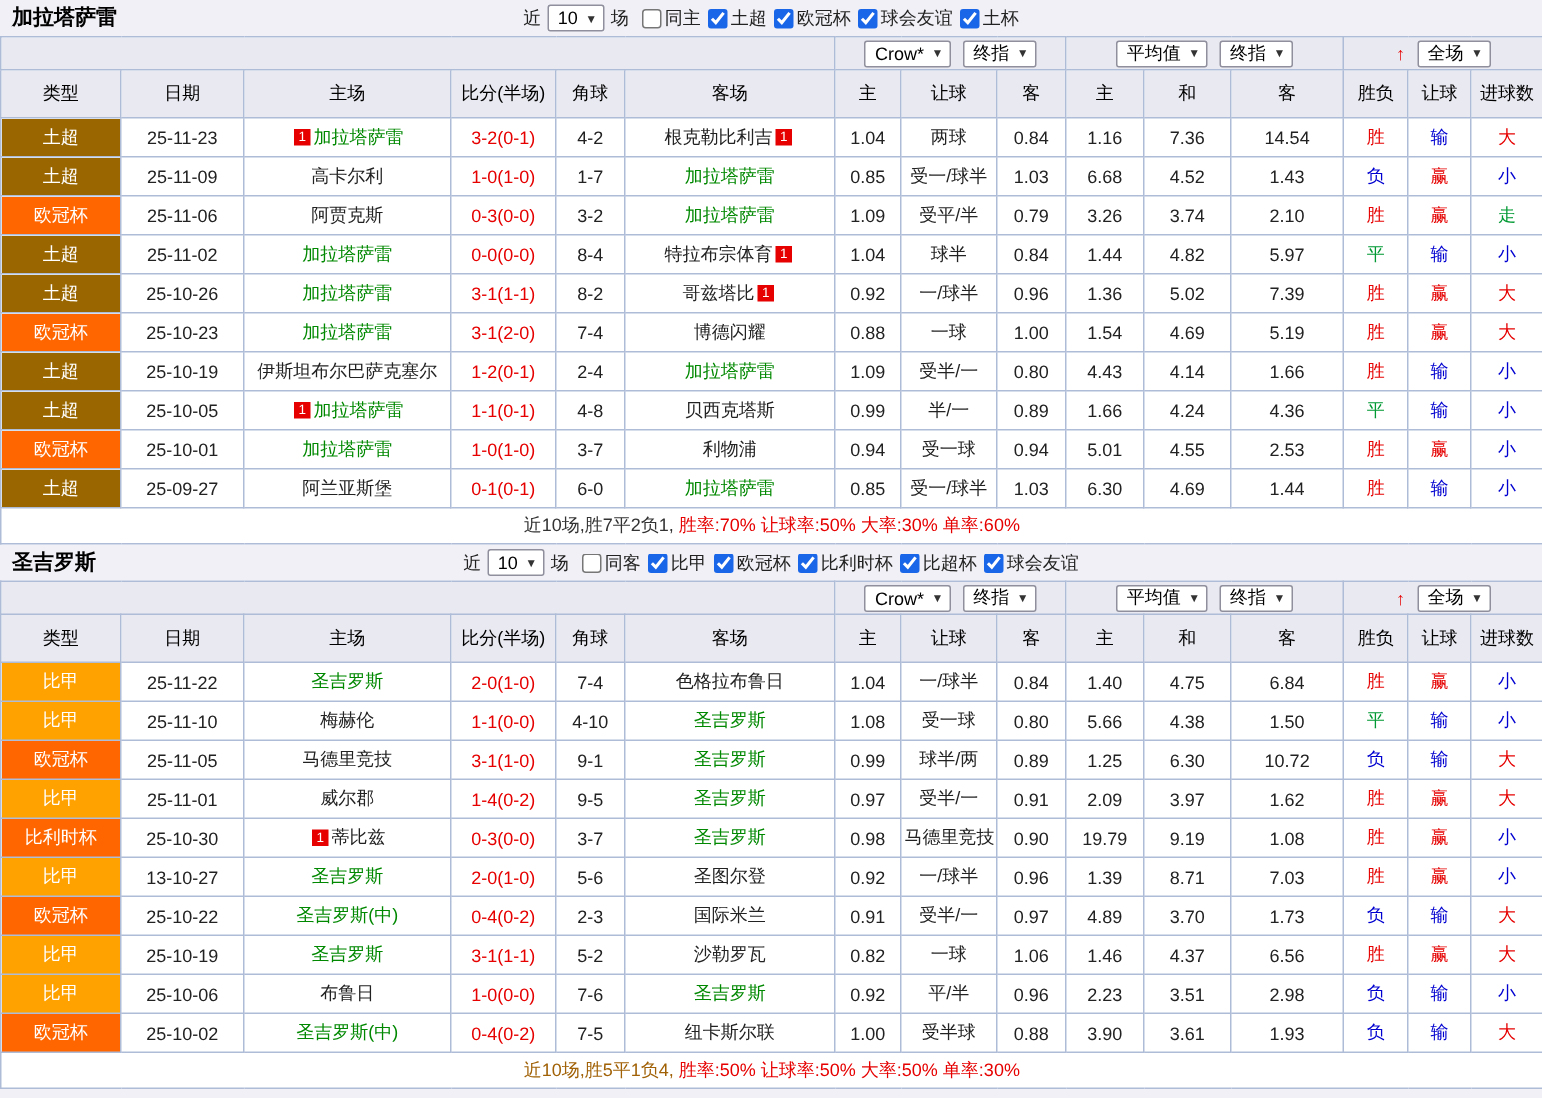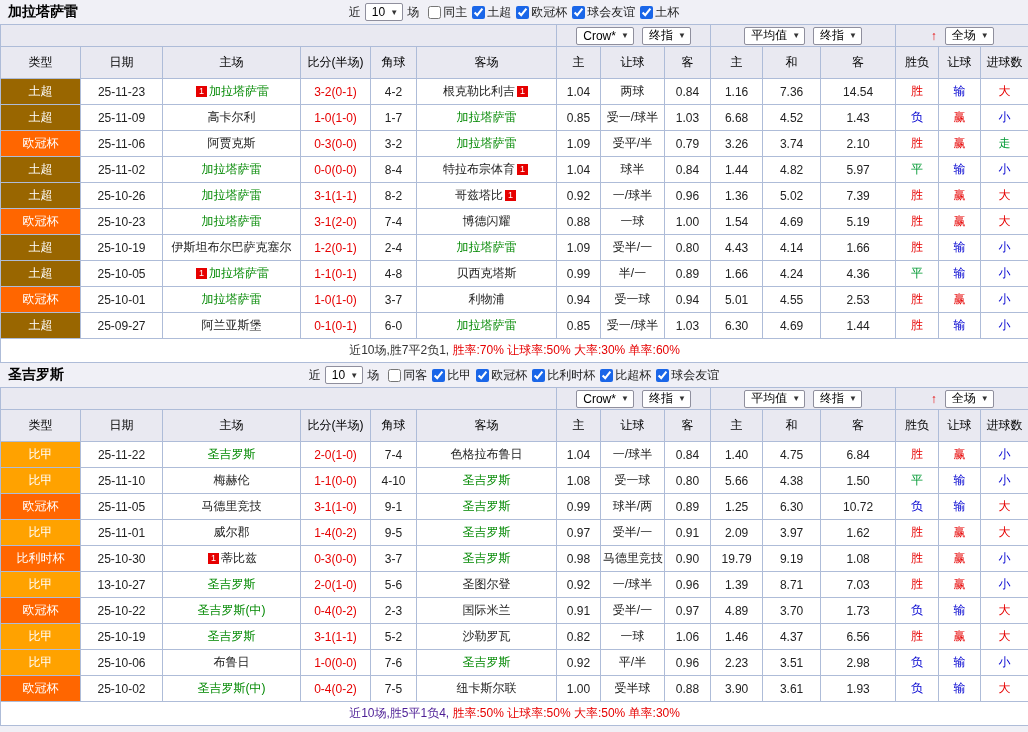--- a/index.html
+++ b/index.html
@@ -622,19 +622,19 @@
             <td>3.90</td>
             <td>3.61</td>
             <td>1.93</td>
             <td style="color: rgb(0, 0, 208);">负</td>
             <td style="color: rgb(0, 0, 208);">输</td>
             <td style="color: rgb(230, 0, 0);">大</td>
           </tr>
         </tbody>
       <tfoot>
         <tr>
-          <td colspan="15" class="summary"><span style="color: #4c1d95;">近10场,胜5平1负4, </span><span style="color: rgb(230, 0, 0);">胜率:50% </span><span style="color: rgb(230, 0, 0);">让球率:50% </span><span style="color: rgb(230, 0, 0);">大率:50% </span><span style="color: rgb(230, 0, 0);">单率:30%</span></td>
+          <td colspan="15" class="summary"><span style="color: #a16207;">近10场,胜5平1负4, </span><span style="color: rgb(230, 0, 0);">胜率:50% </span><span style="color: rgb(230, 0, 0);">让球率:50% </span><span style="color: rgb(230, 0, 0);">大率:50% </span><span style="color: rgb(230, 0, 0);">单率:30%</span></td>
         </tr>
       </tfoot>
     </table>
   </section>
 
 </div>
 
 </body></html>

